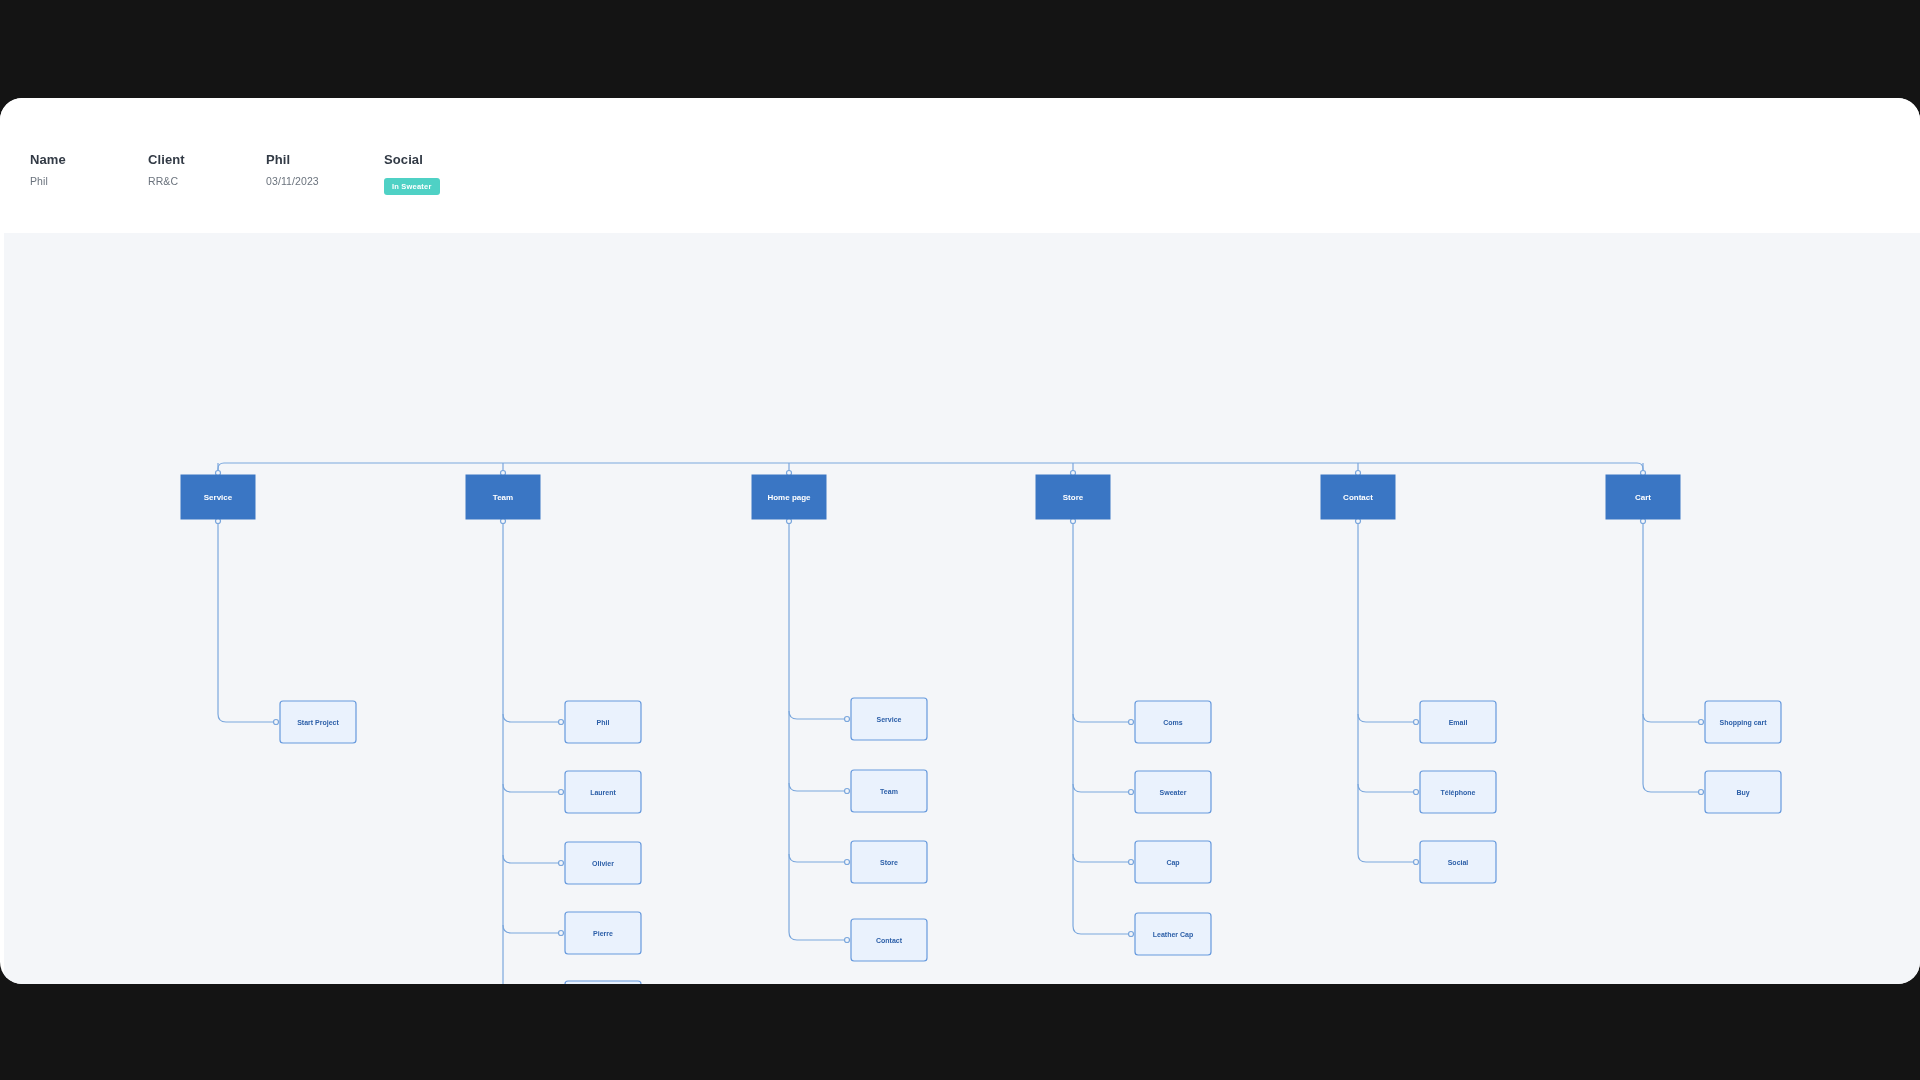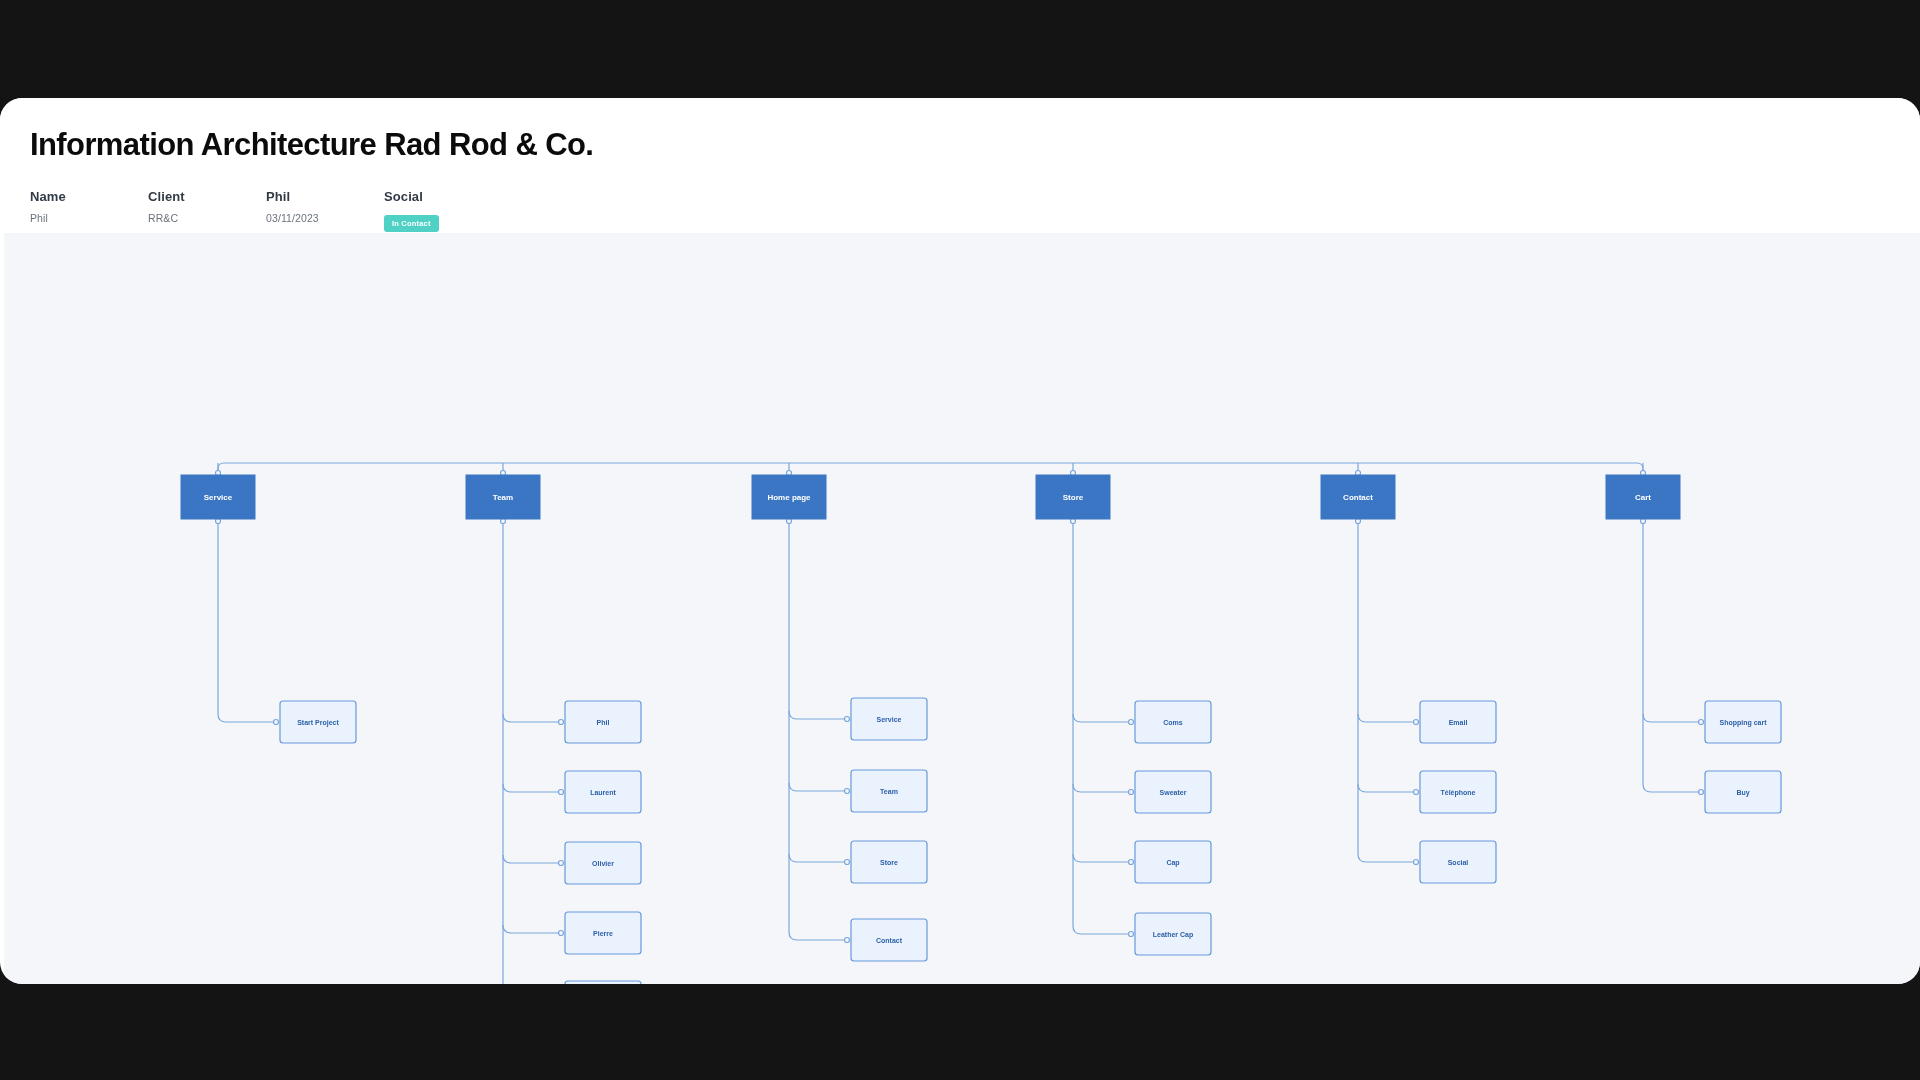--- a/index.html
+++ b/index.html
@@ -102,38 +102,37 @@
     stroke:#7ba7dd;
     stroke-width:1.2;
   }
 </style>
 </head>
 <body>
 
 <div class="frame">
 
   <div class="header">
-    <div class="page-title">Information Architecture Rad Rod &amp; Co.</div>
 
     <div class="meta-row">
       <div class="meta-col">
         <div class="meta-label">Name</div>
         <div class="meta-value">Phil</div>
       </div>
       <div class="meta-col">
         <div class="meta-label">Client</div>
         <div class="meta-value">RR&amp;C</div>
       </div>
       <div class="meta-col">
         <div class="meta-label">Phil</div>
         <div class="meta-value">03/11/2023</div>
       </div>
       <div class="meta-col">
         <div class="meta-label">Social</div>
-        <span class="badge">In Contact</span>
+        <span class="badge">In Sweater</span>
       </div>
     </div>
   </div>
 
   <div class="canvas">
     <svg id="tree" width="1920" height="751">
         <path class="edge" d="M 214 242 L 214 236 Q 214 230 220 230
       L 1633 230 Q 1639 230 1639 236 L 1639 242"></path>
         <path class="edge" d="M 214 230 L 214 242"></path>
         <circle class="port" cx="214" cy="240" r="2.5"></circle>

